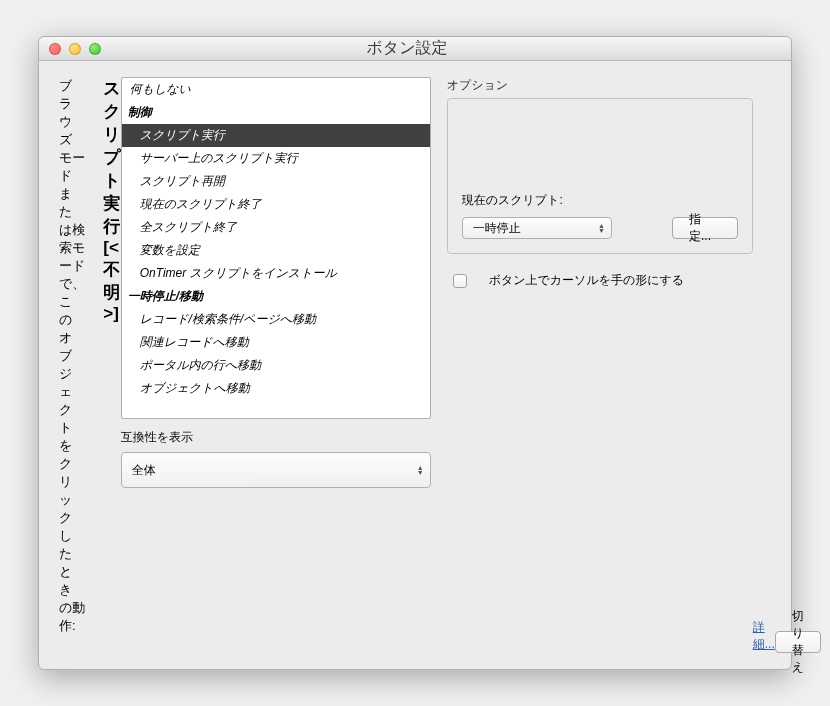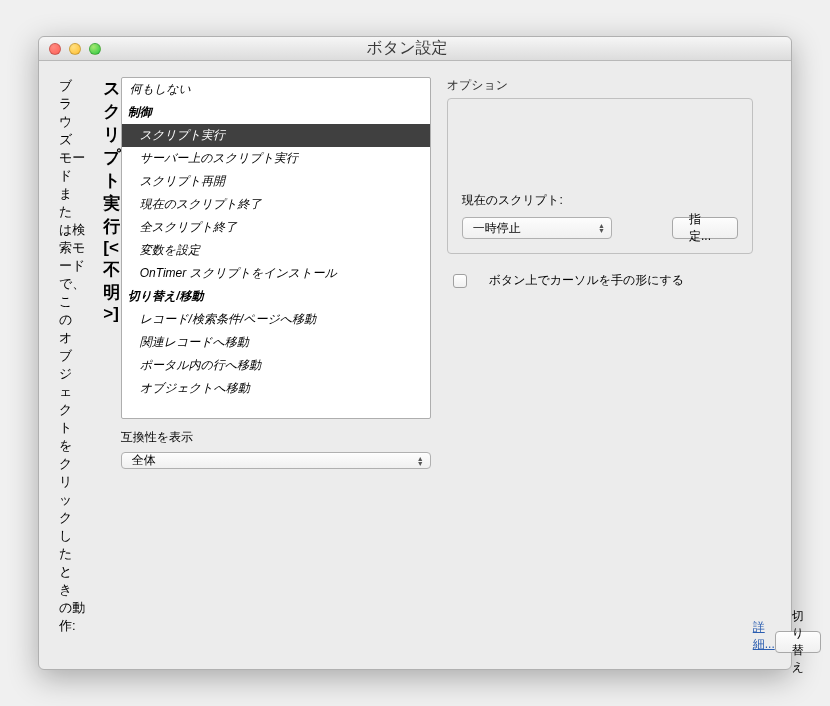--- a/index.html
+++ b/index.html
@@ -107,21 +107,21 @@
     }
     .compat-row {
       margin-top: 10px;
     }
     .compat-label {
       font-size: 12px;
       margin-bottom: 6px;
     }
     .select-btn {
       width: 100%;
-      height: 17px;
+      height: 36px;
       background: linear-gradient(#fdfdfd, #f0f0f0);
       border: 1px solid #b0b0b0;
       border-radius: 4px;
       display: flex;
       align-items: center;
       justify-content: space-between;
       padding: 0 6px 0 10px;
       font-size: 12px;
       cursor: default;
       box-shadow: 0 1px 0 rgba(255,255,255,0.5) inset;
@@ -245,21 +245,21 @@
         <div class="listbox" id="actions-listbox">
             <div class="list-item">何もしない</div>
             <div class="list-item header">制御</div>
             <div class="list-item indent selected">スクリプト実行</div>
             <div class="list-item indent">サーバー上のスクリプト実行</div>
             <div class="list-item indent">スクリプト再開</div>
             <div class="list-item indent">現在のスクリプト終了</div>
             <div class="list-item indent">全スクリプト終了</div>
             <div class="list-item indent">変数を設定</div>
             <div class="list-item indent">OnTimer スクリプトをインストール</div>
-            <div class="list-item header">切り替え/移動</div>
+            <div class="list-item header">一時停止/移動</div>
             <div class="list-item indent">レコード/検索条件/ページへ移動</div>
             <div class="list-item indent">関連レコードへ移動</div>
             <div class="list-item indent">ポータル内の行へ移動</div>
             <div class="list-item indent">オブジェクトへ移動</div>
           </div>
         <div class="compat-row">
           <div class="compat-label">互換性を表示</div>
           <div class="select-btn">
             <span>全体</span>
             <span class="select-arrows">

